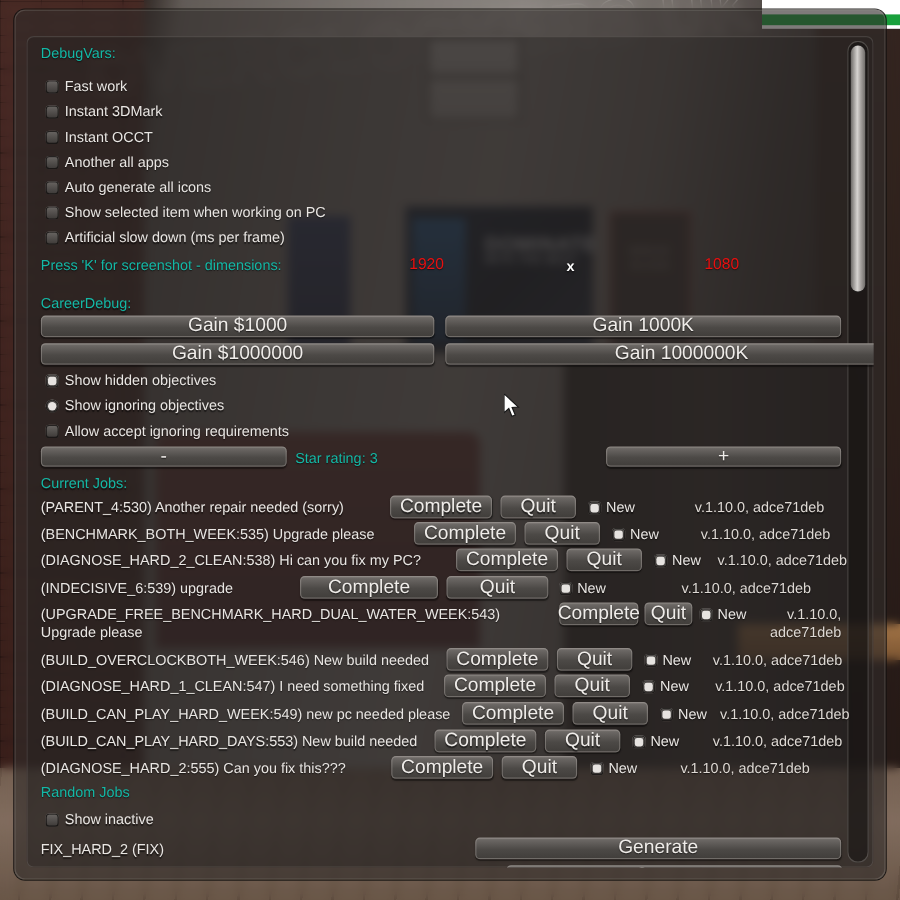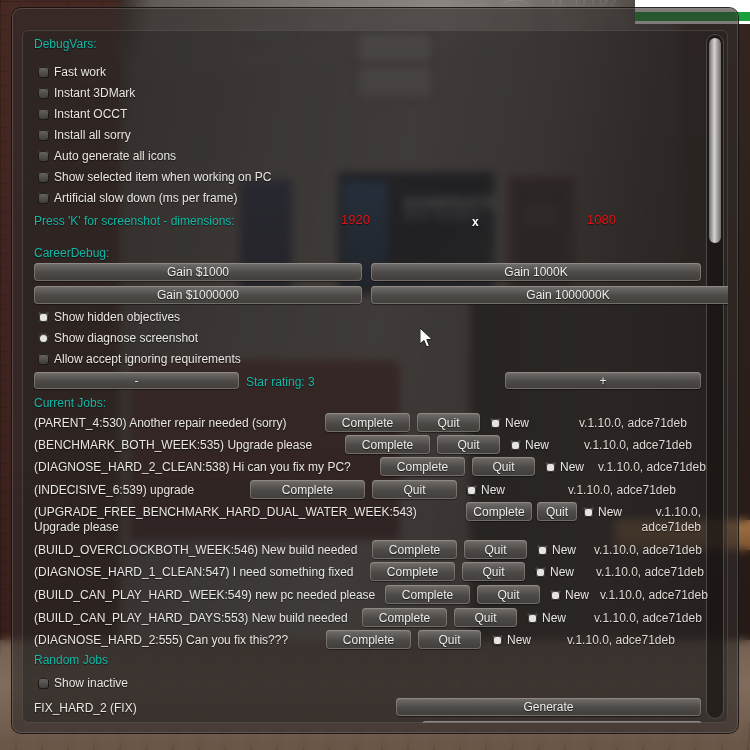--- a/index.html
+++ b/index.html
@@ -200,21 +200,21 @@
   }
   .cb.radio{ border-radius:50%; }
   .cb.radio:after{ border-radius:50%; }
   .cbtxt{ font-size:12px; color:#e9e6e3; text-shadow:0 1px 1px rgba(0,0,0,.6); }
 
   
   .btn{
     position:absolute;
     display:flex; align-items:center; justify-content:center;
     border-radius:4px;
-    font-size:12px; color:#efece9;
+    font-size:16px; color:#efece9;
     background: linear-gradient(#7c7874 0%, #6a6663 12%, #4c4946 55%, #403d3a 100%);
     box-shadow: inset 0 0 0 1px rgba(170,165,160,.45), 0 1px 1px rgba(0,0,0,.45);
     text-shadow:0 1px 1px rgba(0,0,0,.6);
     cursor:default;
     white-space:nowrap;
   }
 
   .redval{
     position:absolute; color:#e81010; font-size:13px; font-weight:400;
     text-shadow:0 1px 1px rgba(0,0,0,.5);
@@ -288,21 +288,21 @@
         <div class="cbrow" style="left:16px; top:56px;">
           <span class="cb"></span>
           <span class="cbtxt">Instant 3DMark</span>
         </div>
         <div class="cbrow" style="left:16px; top:77px;">
           <span class="cb"></span>
           <span class="cbtxt">Instant OCCT</span>
         </div>
         <div class="cbrow" style="left:16px; top:98px;">
           <span class="cb"></span>
-          <span class="cbtxt">Install all sorry</span>
+          <span class="cbtxt">Another all apps</span>
         </div>
         <div class="cbrow" style="left:16px; top:119px;">
           <span class="cb"></span>
           <span class="cbtxt">Auto generate all icons</span>
         </div>
         <div class="cbrow" style="left:16px; top:140px;">
           <span class="cb"></span>
           <span class="cbtxt">Show selected item when working on PC</span>
         </div>
         <div class="cbrow" style="left:16px; top:161px;">
@@ -321,21 +321,21 @@
         <div class="btn" style="left:349px; top:233px; width:330px; height:18px;">Gain 1000K</div>
         <div class="btn" style="left:12px; top:256px; width:328px; height:18px;">Gain $1000000</div>
         <div class="btn" style="left:349px; top:256px; width:394px; height:18px;">Gain 1000000K</div>
 
         <div class="cbrow" style="left:16px; top:280px;">
           <span class="cb checked"></span>
           <span class="cbtxt">Show hidden objectives</span>
         </div>
         <div class="cbrow" style="left:16px; top:301px;">
           <span class="cb checked radio"></span>
-          <span class="cbtxt">Show diagnose screenshot</span>
+          <span class="cbtxt">Show ignoring objectives</span>
         </div>
         <div class="cbrow" style="left:16px; top:322px;">
           <span class="cb"></span>
           <span class="cbtxt">Allow accept ignoring requirements</span>
         </div>
 
         <div class="btn" style="left:12px; top:342px; width:205px; height:17px;">-</div>
         <div class="lbl" style="left:224px; top:345px;">Star rating: 3</div>
         <div class="btn" style="left:483px; top:342px; width:196px; height:17px;">+</div>
 

